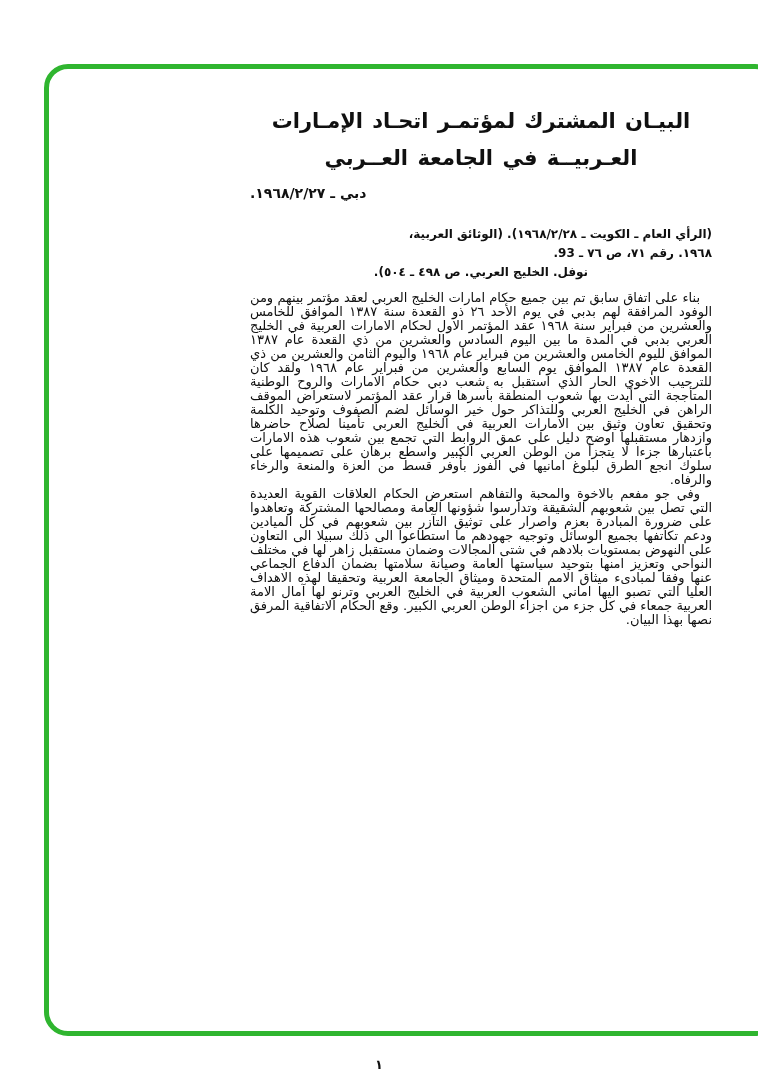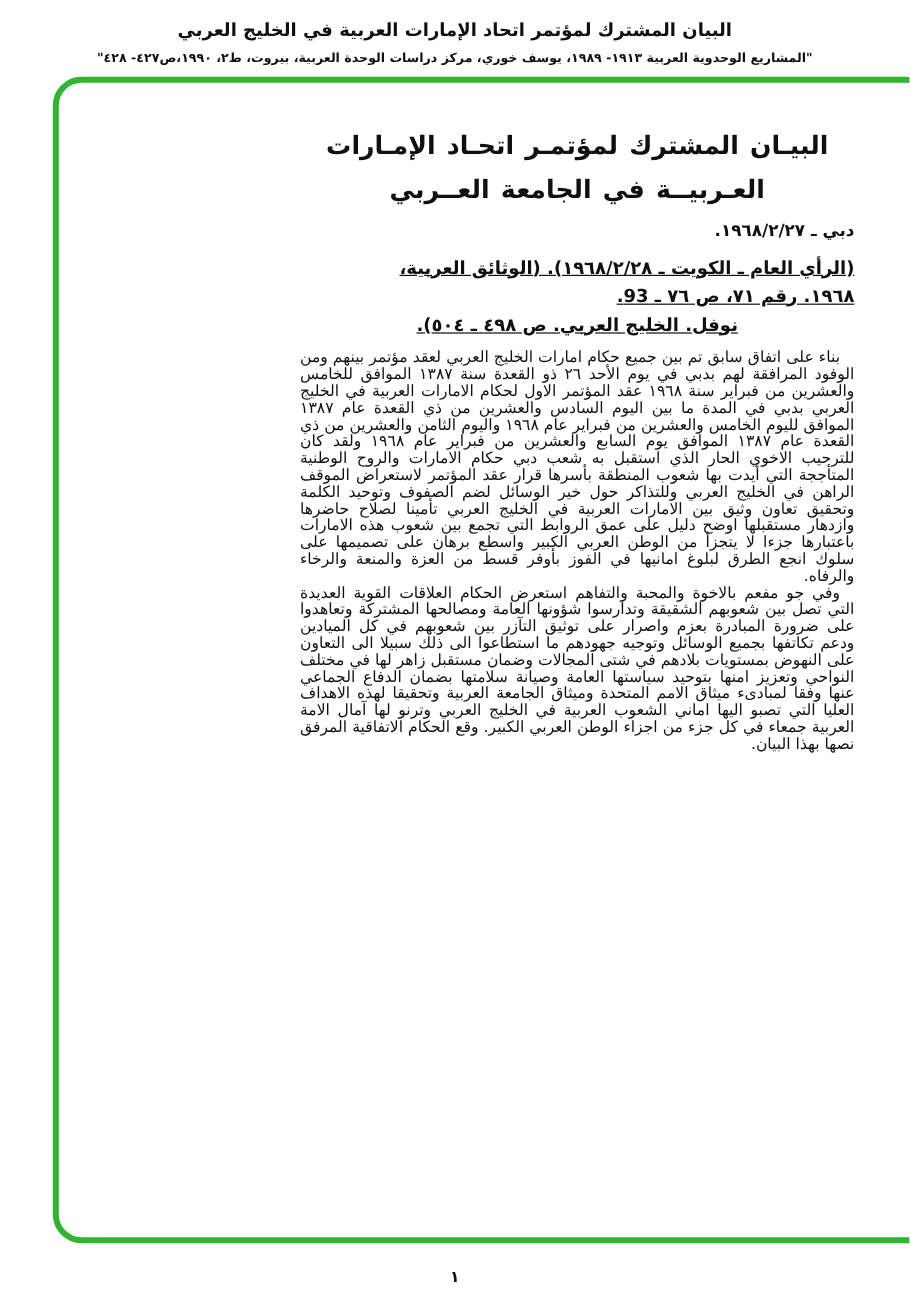--- a/index.html
+++ b/index.html
@@ -32,47 +32,43 @@
     width:462px;
   }
   .doc-title {
     font-size:21px; font-weight:bold;
     line-height:1.75; text-align:center;
     word-spacing:2px;
   }
   .title-line { display:block; }
   .doc-dateline {
     margin-top:8px; font-size:14px; font-weight:bold;
-    text-align:right;
+    text-align:left;
   }
   .doc-sources {
-    margin-top:10px; font-size:15px; font-weight:bold;
-    line-height:1.6; text-align:right;text-decoration:underline;
+    margin-top:24px; font-size:12px; font-weight:bold;
+    line-height:1.6; text-align:right;
   }
   .src-line.centered { text-align:center; }
   .doc-body {
     margin-top:9px; font-size:13px; line-height:14px;
     text-align:justify;
   }
   .doc-body p { text-indent:12px; }
 
   .footer-page-number {
     position:absolute; bottom:6px; left:0; right:0;
     text-align:center; font-size:13px; font-weight:bold;
   }
 </style>
 </head>
 <body>
 
 <div class="page">
 
-  <header class="top-header">
-    <div class="top-title">البيان المشترك لمؤتمر اتحاد الإمارات العربية في الخليج العربي</div>
-    <div class="top-citation">"المشاريع الوحدوية العربية ١٩١٣- ١٩٨٩، يوسف خوري، مركز دراسات الوحدة العربية، بيروت، ط٢، ١٩٩٠،ص٤٢٧- ٤٢٨"</div>
-  </header>
 
   <div class="green-box">
     <div class="doc-content">
 
       <h1 class="doc-title">
         <span class="title-line">البيـان المشترك لمؤتمـر اتحـاد الإمـارات</span>
         <span class="title-line">العـربيــة في الجامعة العــربي</span>
       </h1>
 
       <div class="doc-dateline">دبي ـ ١٩٦٨/٢/٢٧.</div>

